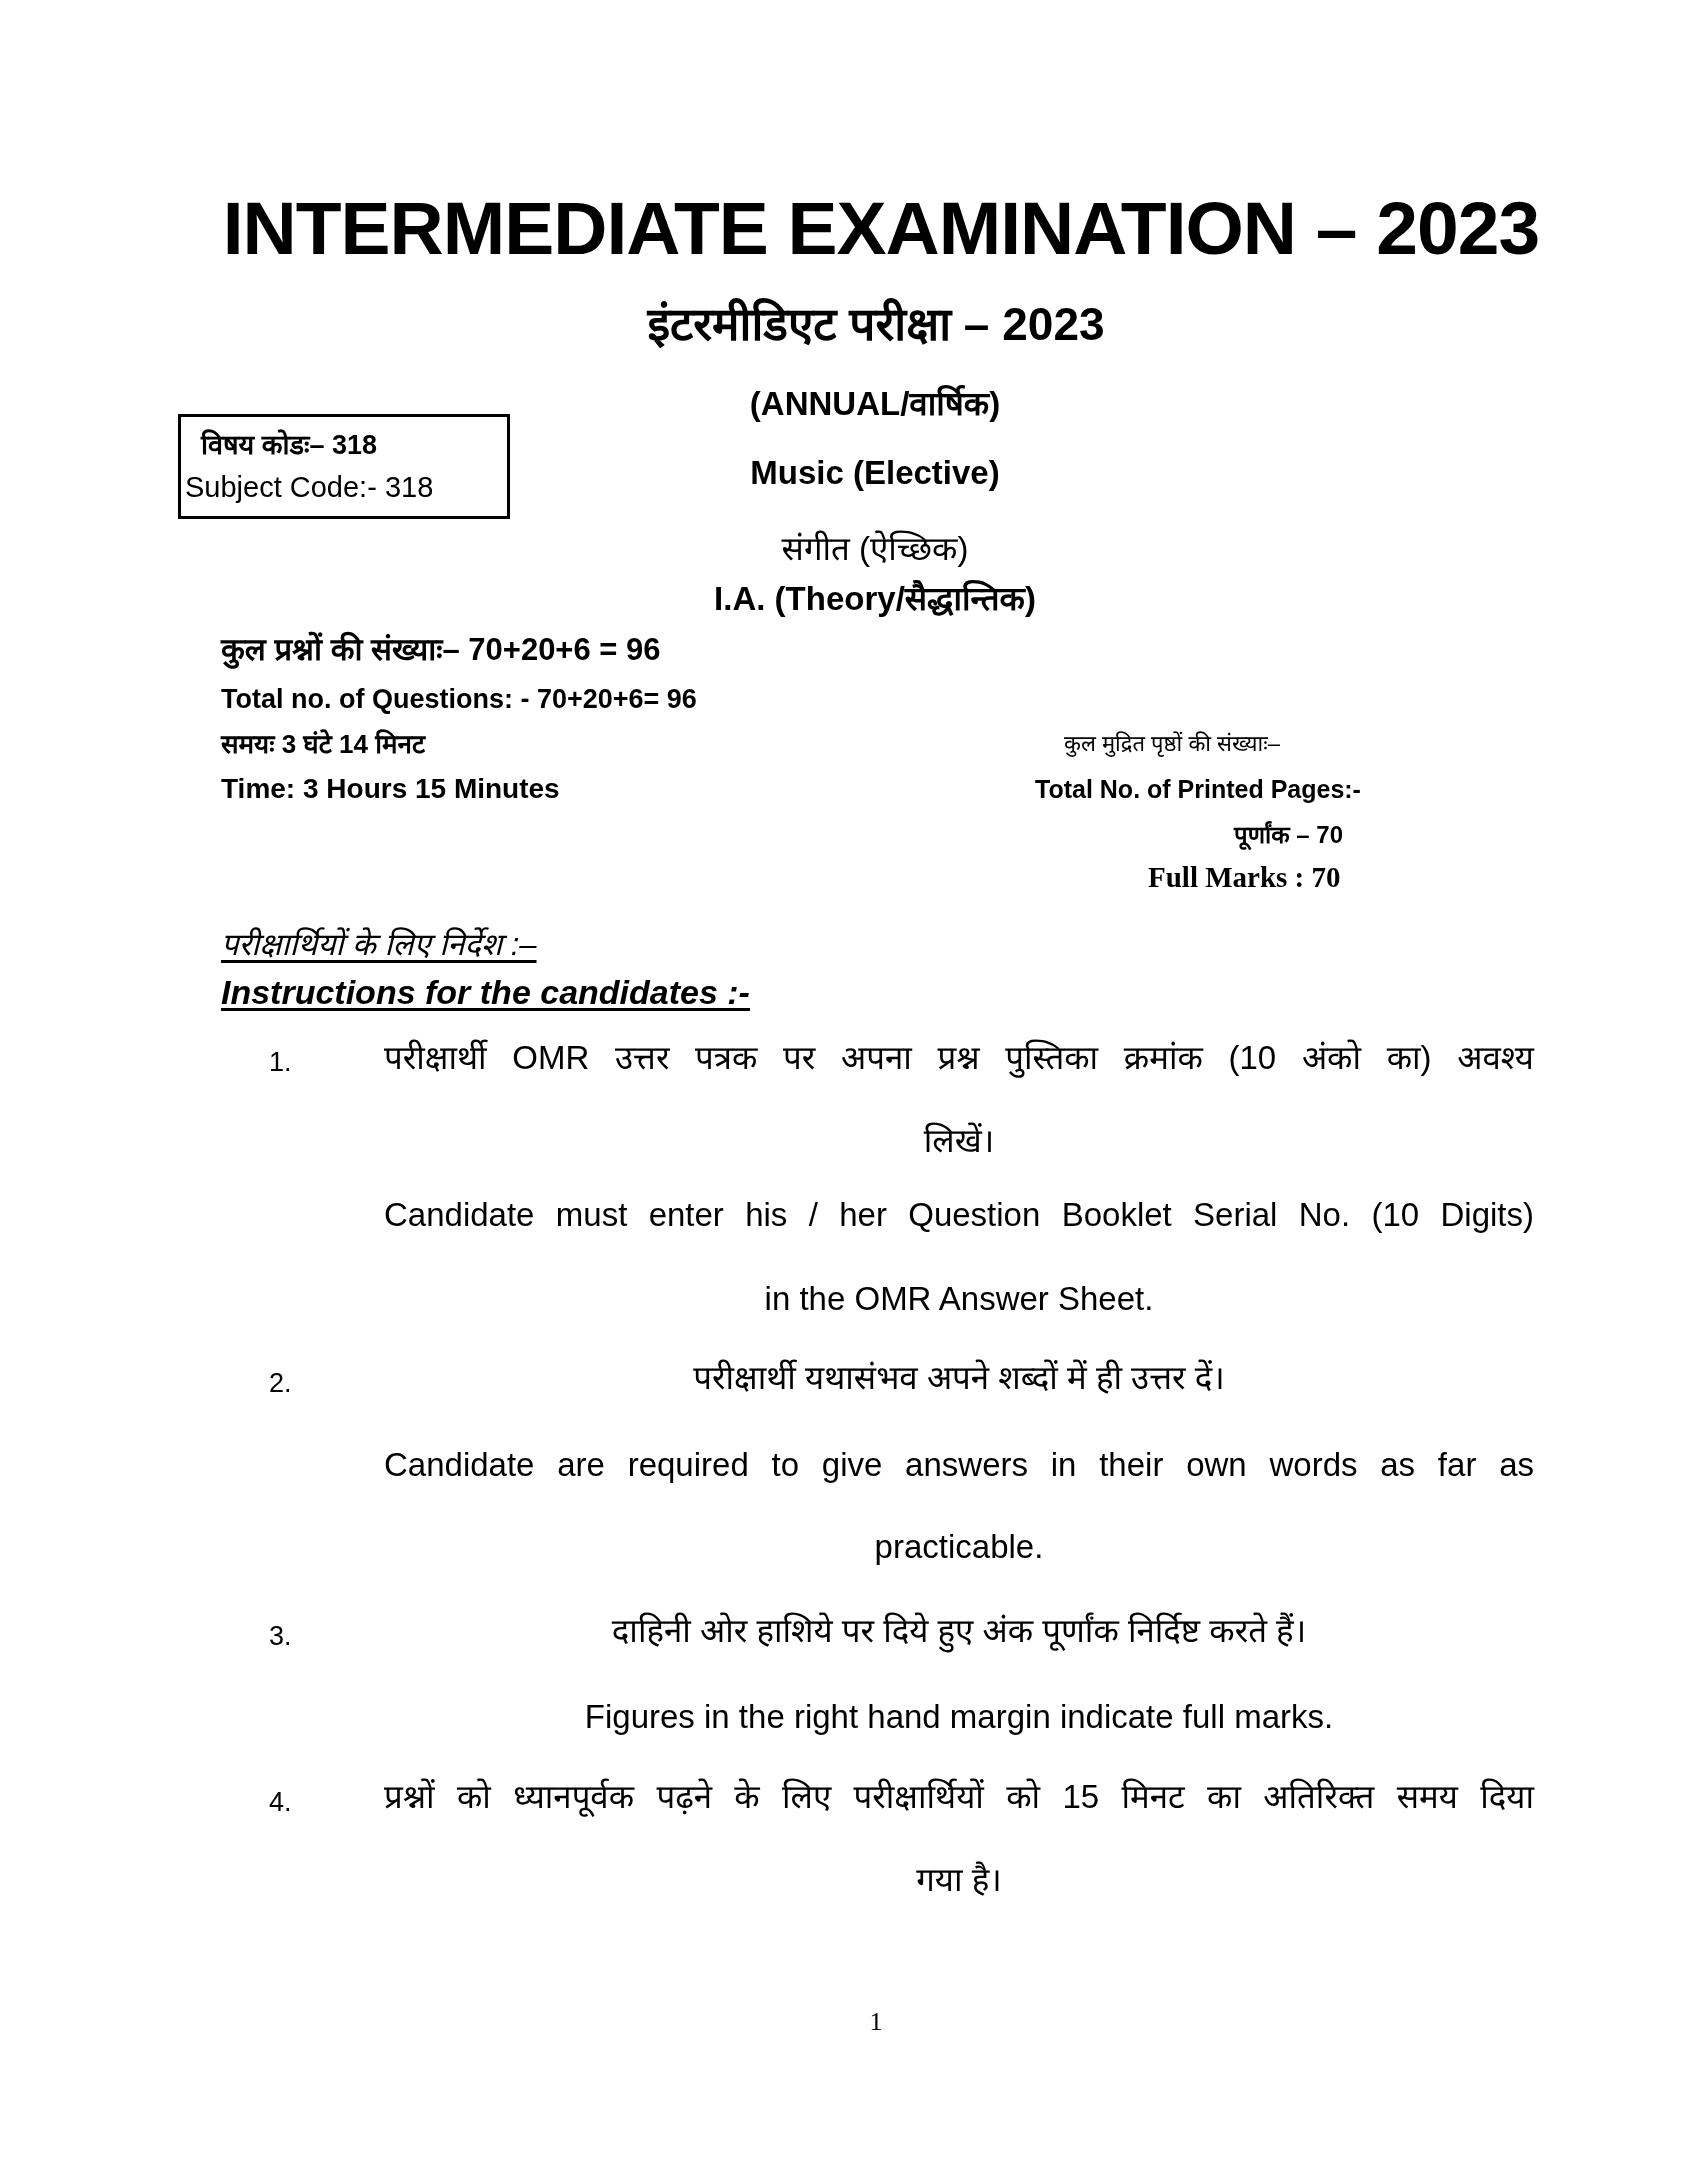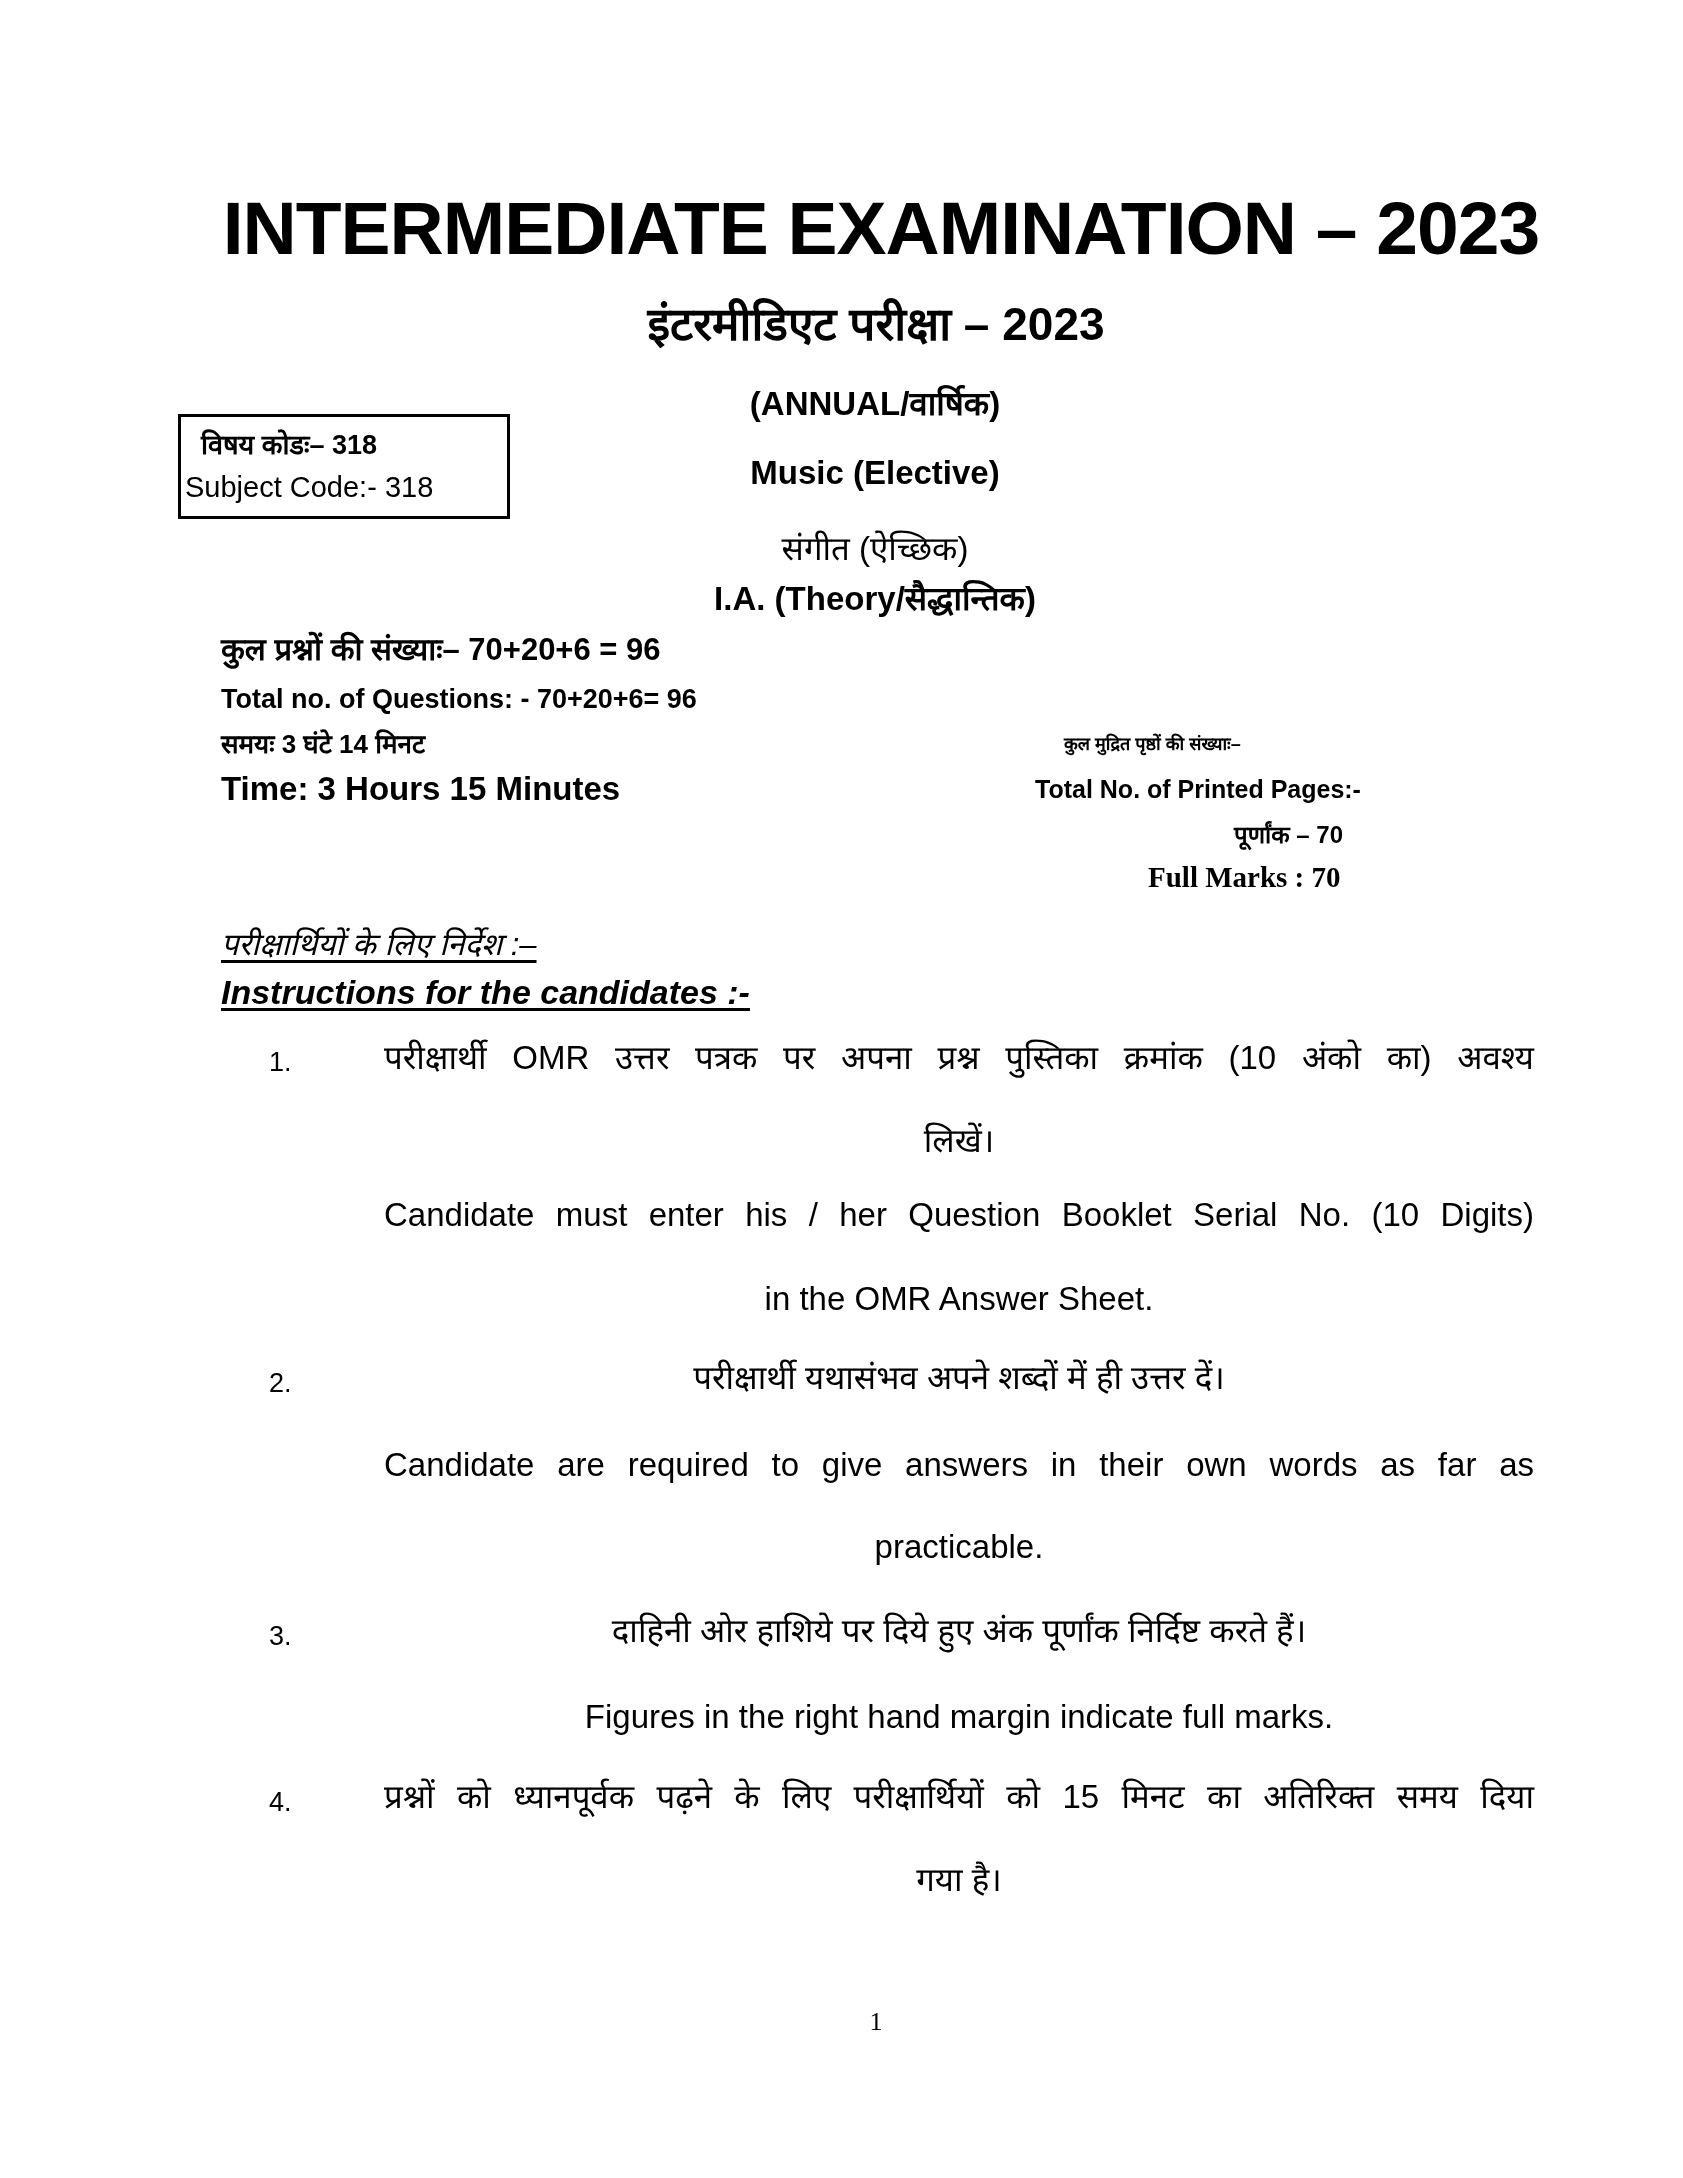--- a/index.html
+++ b/index.html
@@ -15,23 +15,23 @@
   #subject-hi { left: 0; width: 1750px; top: 525px; text-align: center; font-size: 33px; line-height: 48px; }
   #paper-type { left: 0; width: 1750px; top: 577px; text-align: center; font-size: 33px; line-height: 44px; font-weight: bold; }
 
   #code-box { left: 178px; top: 414px; width: 326px; height: 99px; border: 3px solid #000; box-sizing: content-box; }
   #code-hi { left: 20px; top: 10px; font-size: 27px; line-height: 36px; font-weight: bold; }
   #code-en { left: 4px; top: 51px; font-size: 29px; line-height: 38px; font-weight: normal; }
 
   #q-count-hi { left: 221px; top: 628px; font-size: 31px; line-height: 44px; font-weight: bold; }
   #q-count-en { left: 221px; top: 679px; font-size: 27px; line-height: 40px; font-weight: bold; }
   #time-hi { left: 221px; top: 726px; font-size: 26px; line-height: 36px; font-weight: bold; }
-  #time-en { left: 221px; top: 769px; font-size: 33px; line-height: 40px; font-weight: bold; }
+  #time-en { left: 221px; top: 769px; font-size: 28px; line-height: 40px; font-weight: bold; }
 
-  #pages-hi { left: 1064px; top: 726px; font-size: 18px; line-height: 36px; font-weight: bold; }
+  #pages-hi { left: 1064px; top: 726px; font-size: 22px; line-height: 36px; font-weight: normal; }
   #pages-en { left: 1035px; top: 769px; font-size: 25px; line-height: 40px; font-weight: bold; }
   #marks-hi { left: 1234px; top: 814px; font-size: 24px; line-height: 42px; font-weight: bold; }
   #marks-en { left: 1148px; top: 859px; font-size: 29px; line-height: 36px; font-weight: bold; }
 
   #instr-head-hi { left: 221px; top: 923px; font-size: 31px; line-height: 44px; font-style: italic; text-decoration: underline; text-decoration-thickness: 3px; text-underline-offset: 5px; }
   #instr-head-en { left: 221px; top: 970px; font-size: 34px; line-height: 44px; font-weight: bold; font-style: italic; text-decoration: underline; text-decoration-thickness: 3px; text-underline-offset: 4px; }
 
   .item-num { left: 269px; font-size: 27px; line-height: 40px; }
   .item-line { left: 384px; width: 1150px; font-size: 33px; line-height: 44px; }
   .justify { text-align: justify; text-align-last: justify; white-space: normal; }

